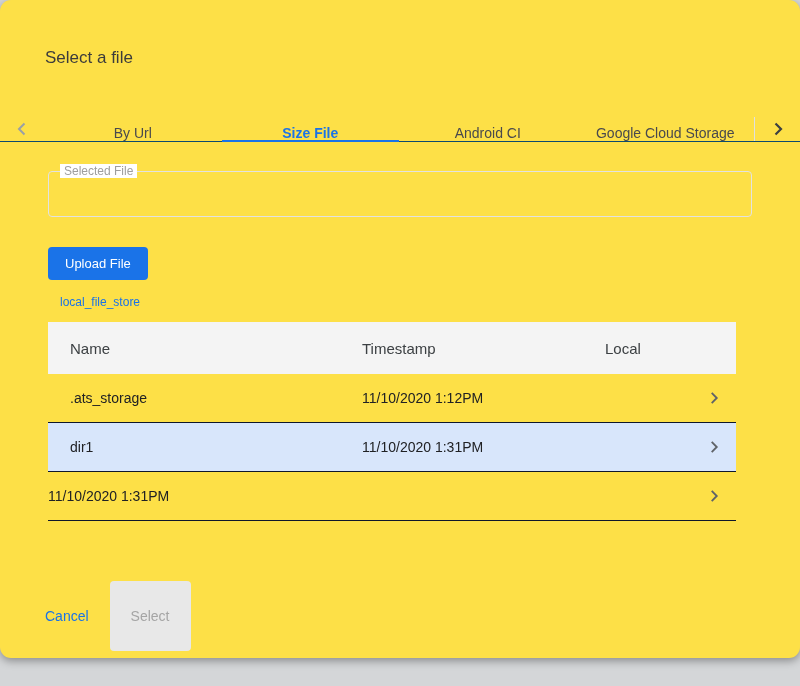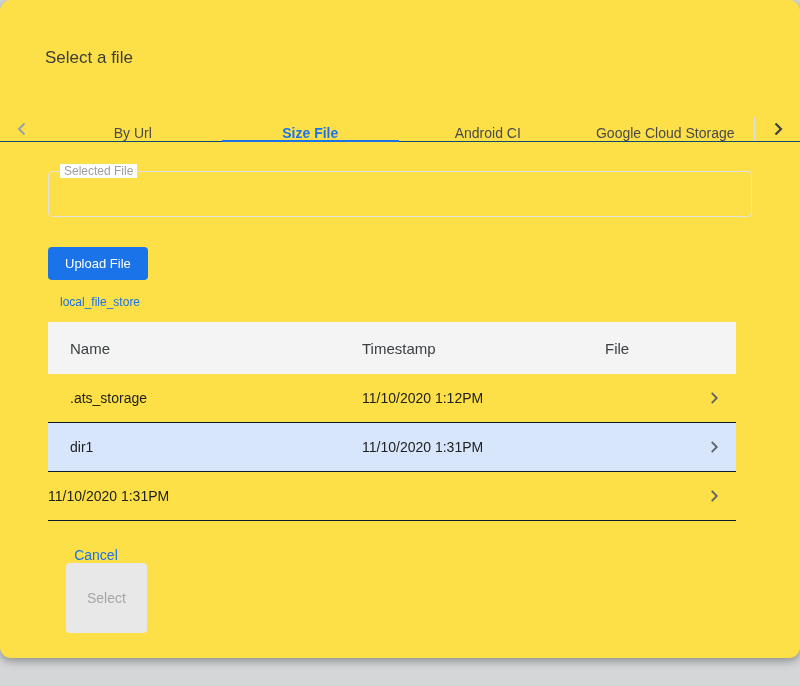--- a/index.html
+++ b/index.html
@@ -123,22 +123,22 @@
     cursor:pointer;
   }
   .trow.selected{background:#d8e6fb;}
   .col-name{width:292px;padding-left:22px;}
   .col-ts{width:243px;}
   .col-size{flex:1;}
   .col-chev{width:44px;display:flex;align-items:center;justify-content:center;}
   
   .actions{
     position:absolute;
-    left:45px;bottom:25px;
-    display:flex;align-items:center;flex-direction:column;
+    left:45px;bottom:7px;
+    display:flex;align-items:center;
   }
   .cancel-btn{
     background:none;border:none;padding:0;
     font-family:inherit;font-size:14px;
     color:#1a73e8;
     cursor:pointer;
   }
   .select-btn{
     margin-left:21px;
     padding:27px 21px;
@@ -191,21 +191,21 @@
 
     <button class="upload-btn">Upload File</button>
 
     <br>
     <a class="breadcrumb">local_file_store</a>
 
     <div class="table">
       <div class="thead">
         <div class="col-name">Name</div>
         <div class="col-ts">Timestamp</div>
-        <div class="col-size">File</div>
+        <div class="col-size">Local</div>
         <div class="col-chev"></div>
       </div>
 
       <div class="trow">
         <div class="col-name">.ats_storage</div>
         <div class="col-ts">11/10/2020 1:12PM</div>
         <div class="col-size"></div>
         <div class="col-chev">
           <svg width="22" height="22" viewBox="0 0 24 24">
             <path d="M9.5 6.5 L15 12 L9.5 17.5" fill="none" stroke="#5f6368" stroke-width="2"></path>

